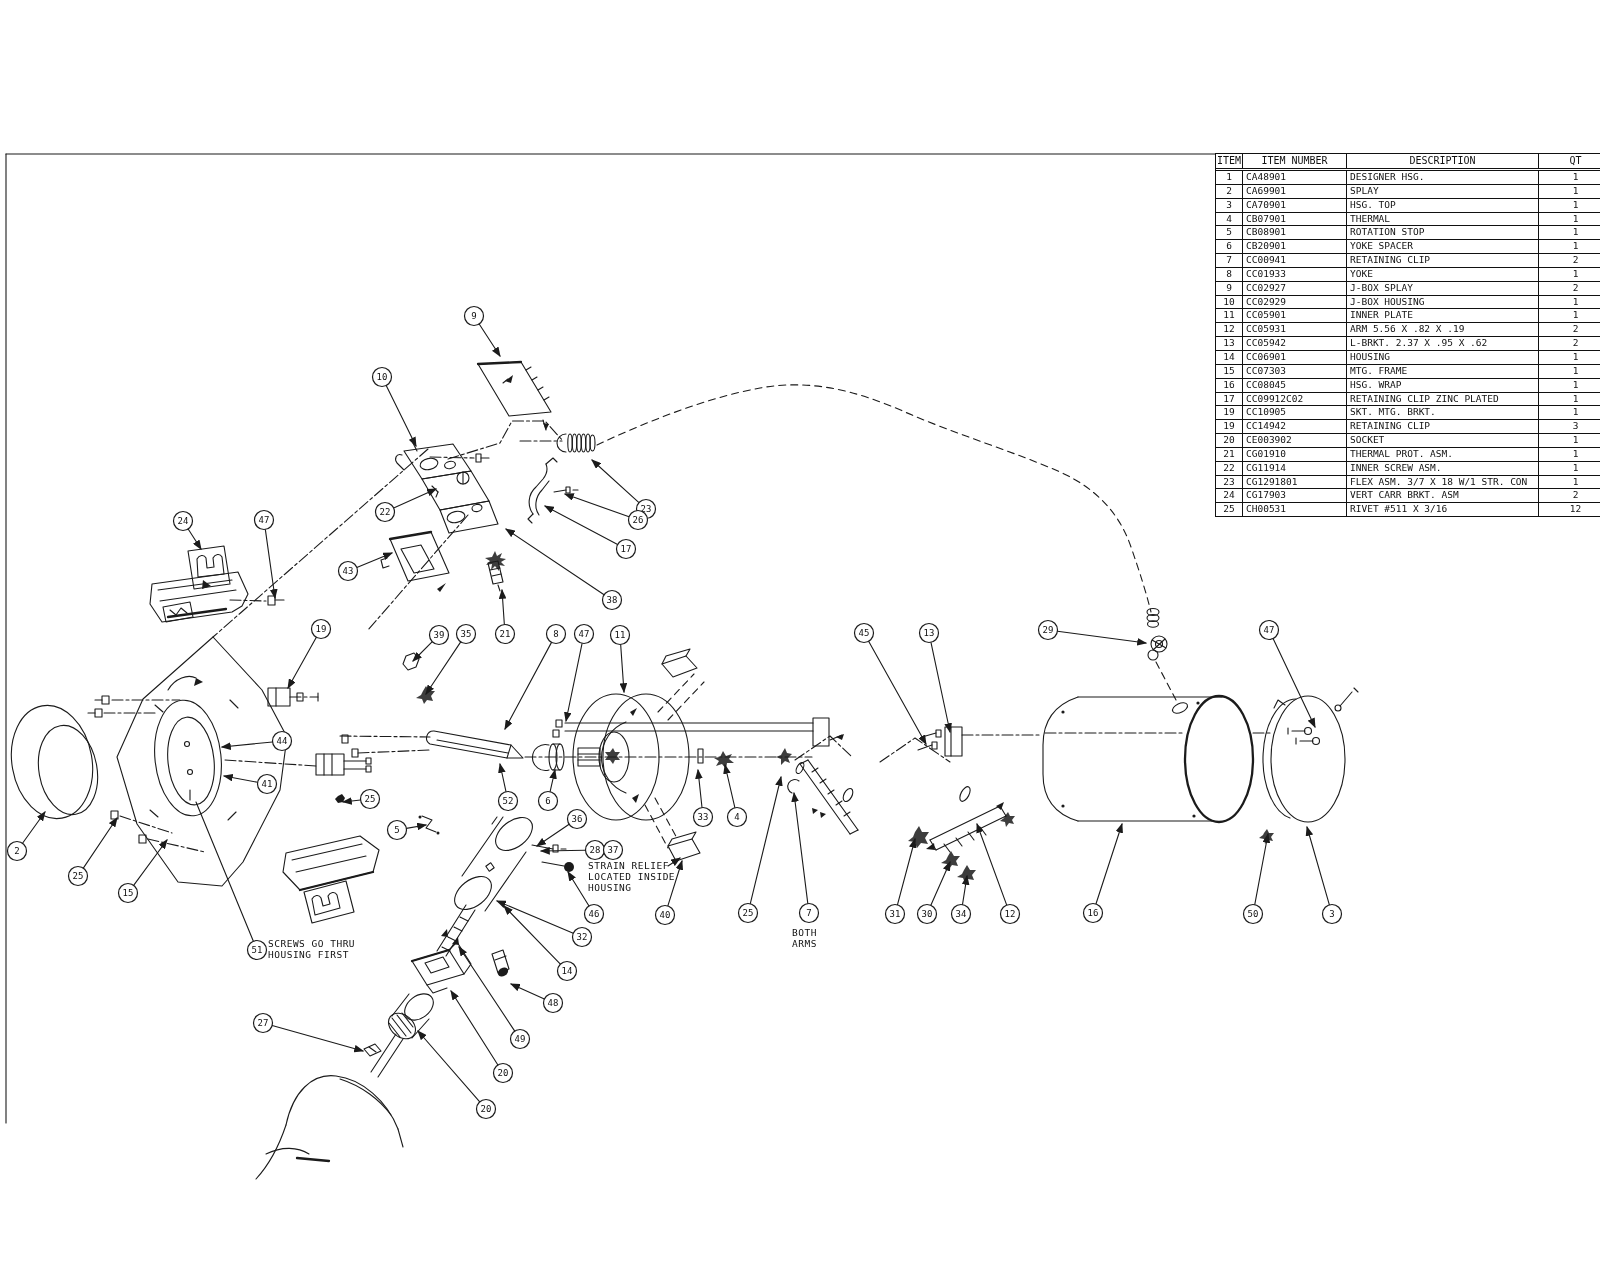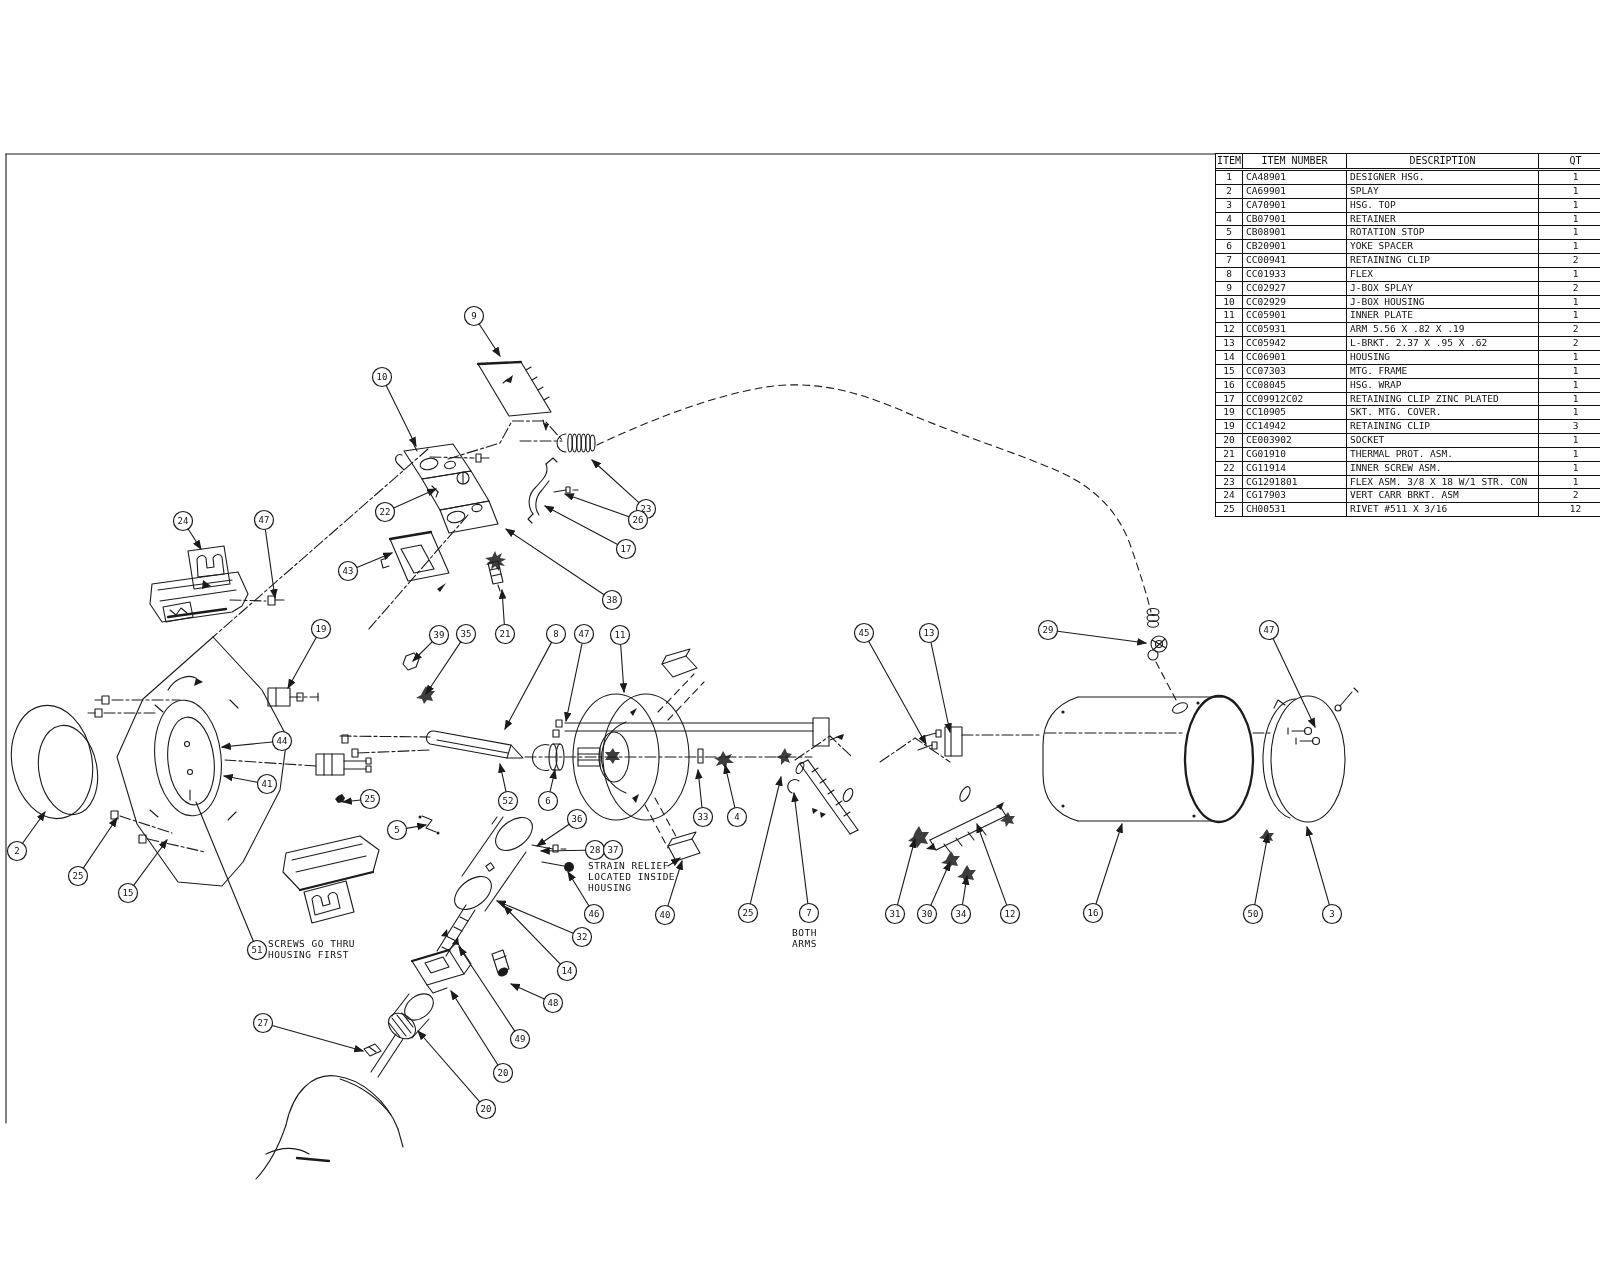--- a/index.html
+++ b/index.html
@@ -688,21 +688,21 @@
         </div>
         <div class="trow">
           <div class="tc">3</div>
           <div class="tc">CA70901</div>
           <div class="tc">HSG. TOP</div>
           <div class="tc qty">1</div>
         </div>
         <div class="trow">
           <div class="tc">4</div>
           <div class="tc">CB07901</div>
-          <div class="tc">RETAINER</div>
+          <div class="tc">THERMAL</div>
           <div class="tc qty">1</div>
         </div>
         <div class="trow">
           <div class="tc">5</div>
           <div class="tc">CB08901</div>
           <div class="tc">ROTATION STOP</div>
           <div class="tc qty">1</div>
         </div>
         <div class="trow">
           <div class="tc">6</div>
@@ -712,21 +712,21 @@
         </div>
         <div class="trow">
           <div class="tc">7</div>
           <div class="tc">CC00941</div>
           <div class="tc">RETAINING CLIP</div>
           <div class="tc qty">2</div>
         </div>
         <div class="trow">
           <div class="tc">8</div>
           <div class="tc">CC01933</div>
-          <div class="tc">FLEX</div>
+          <div class="tc">YOKE</div>
           <div class="tc qty">1</div>
         </div>
         <div class="trow">
           <div class="tc">9</div>
           <div class="tc">CC02927</div>
           <div class="tc">J-BOX SPLAY</div>
           <div class="tc qty">2</div>
         </div>
         <div class="trow">
           <div class="tc">10</div>
@@ -772,21 +772,21 @@
         </div>
         <div class="trow">
           <div class="tc">17</div>
           <div class="tc">CC09912C02</div>
           <div class="tc">RETAINING CLIP ZINC PLATED</div>
           <div class="tc qty">1</div>
         </div>
         <div class="trow">
           <div class="tc">19</div>
           <div class="tc">CC10905</div>
-          <div class="tc">SKT. MTG. COVER.</div>
+          <div class="tc">SKT. MTG. BRKT.</div>
           <div class="tc qty">1</div>
         </div>
         <div class="trow">
           <div class="tc">19</div>
           <div class="tc">CC14942</div>
           <div class="tc">RETAINING CLIP</div>
           <div class="tc qty">3</div>
         </div>
         <div class="trow">
           <div class="tc">20</div>
@@ -802,21 +802,21 @@
         </div>
         <div class="trow">
           <div class="tc">22</div>
           <div class="tc">CG11914</div>
           <div class="tc">INNER SCREW ASM.</div>
           <div class="tc qty">1</div>
         </div>
         <div class="trow">
           <div class="tc">23</div>
           <div class="tc">CG1291801</div>
-          <div class="tc">FLEX ASM. 3/8 X 18 W/1 STR. CON</div>
+          <div class="tc">FLEX ASM. 3/7 X 18 W/1 STR. CON</div>
           <div class="tc qty">1</div>
         </div>
         <div class="trow">
           <div class="tc">24</div>
           <div class="tc">CG17903</div>
           <div class="tc">VERT CARR BRKT. ASM</div>
           <div class="tc qty">2</div>
         </div>
         <div class="trow">
           <div class="tc">25</div>

